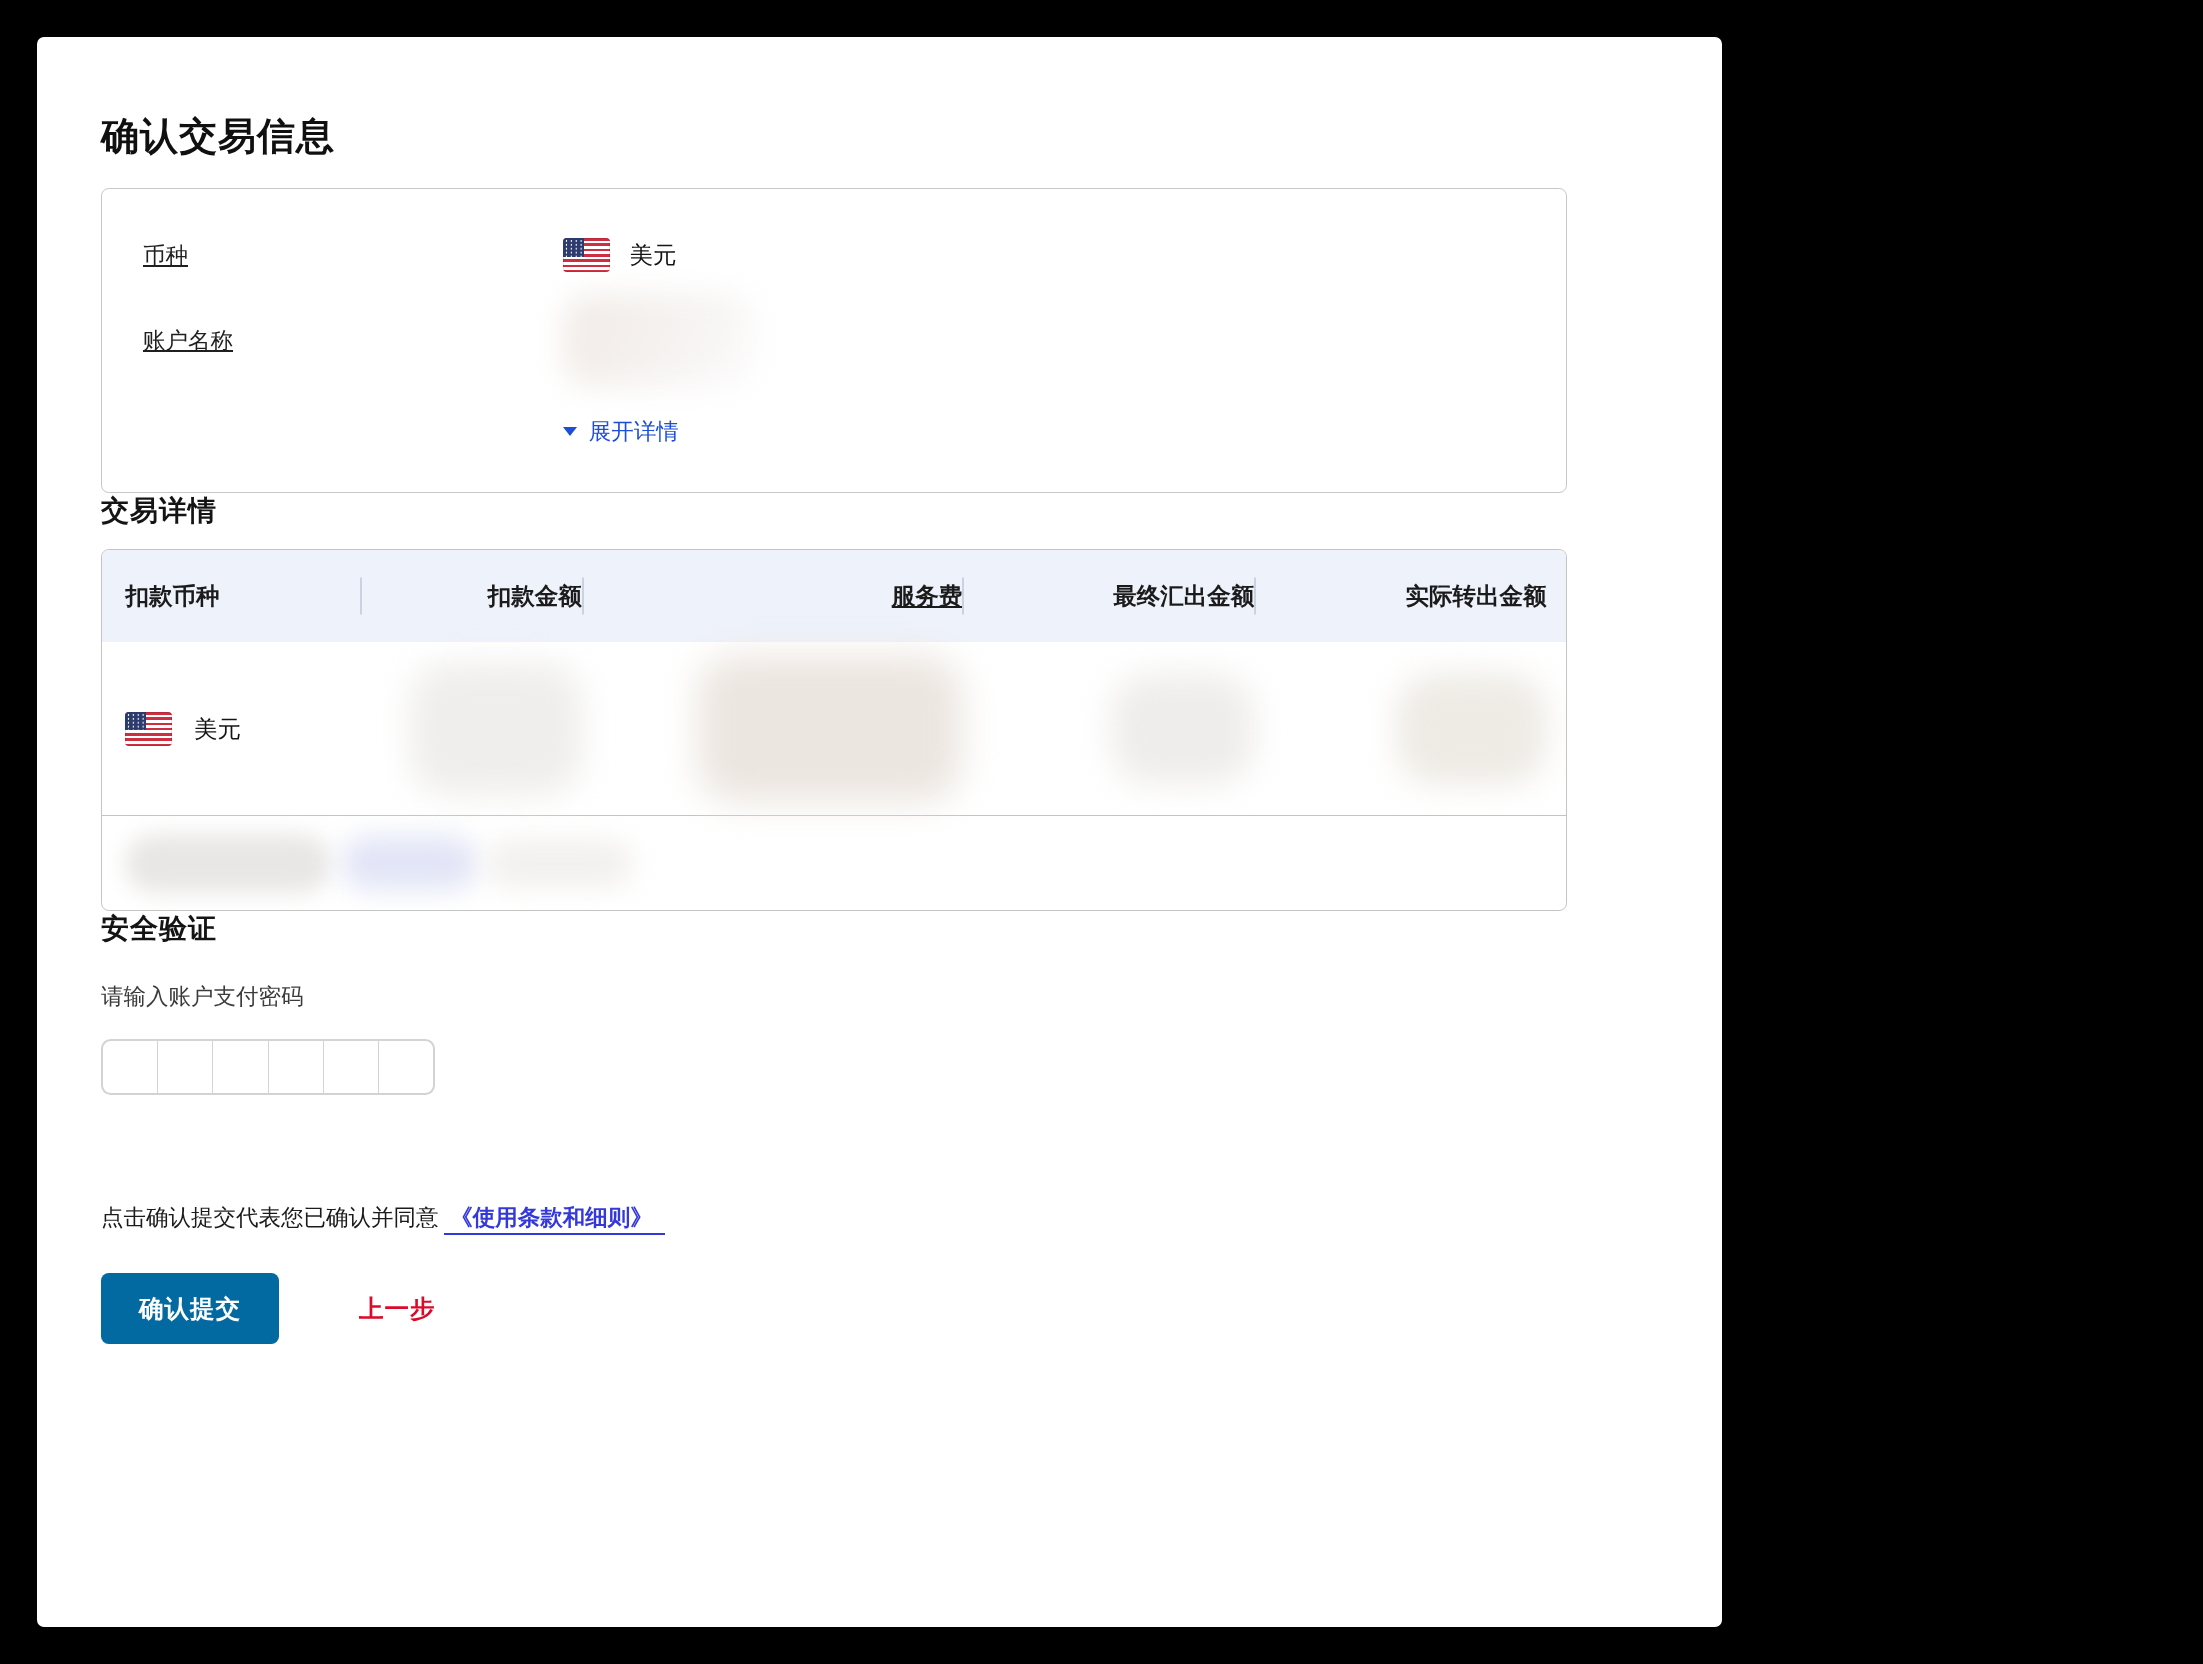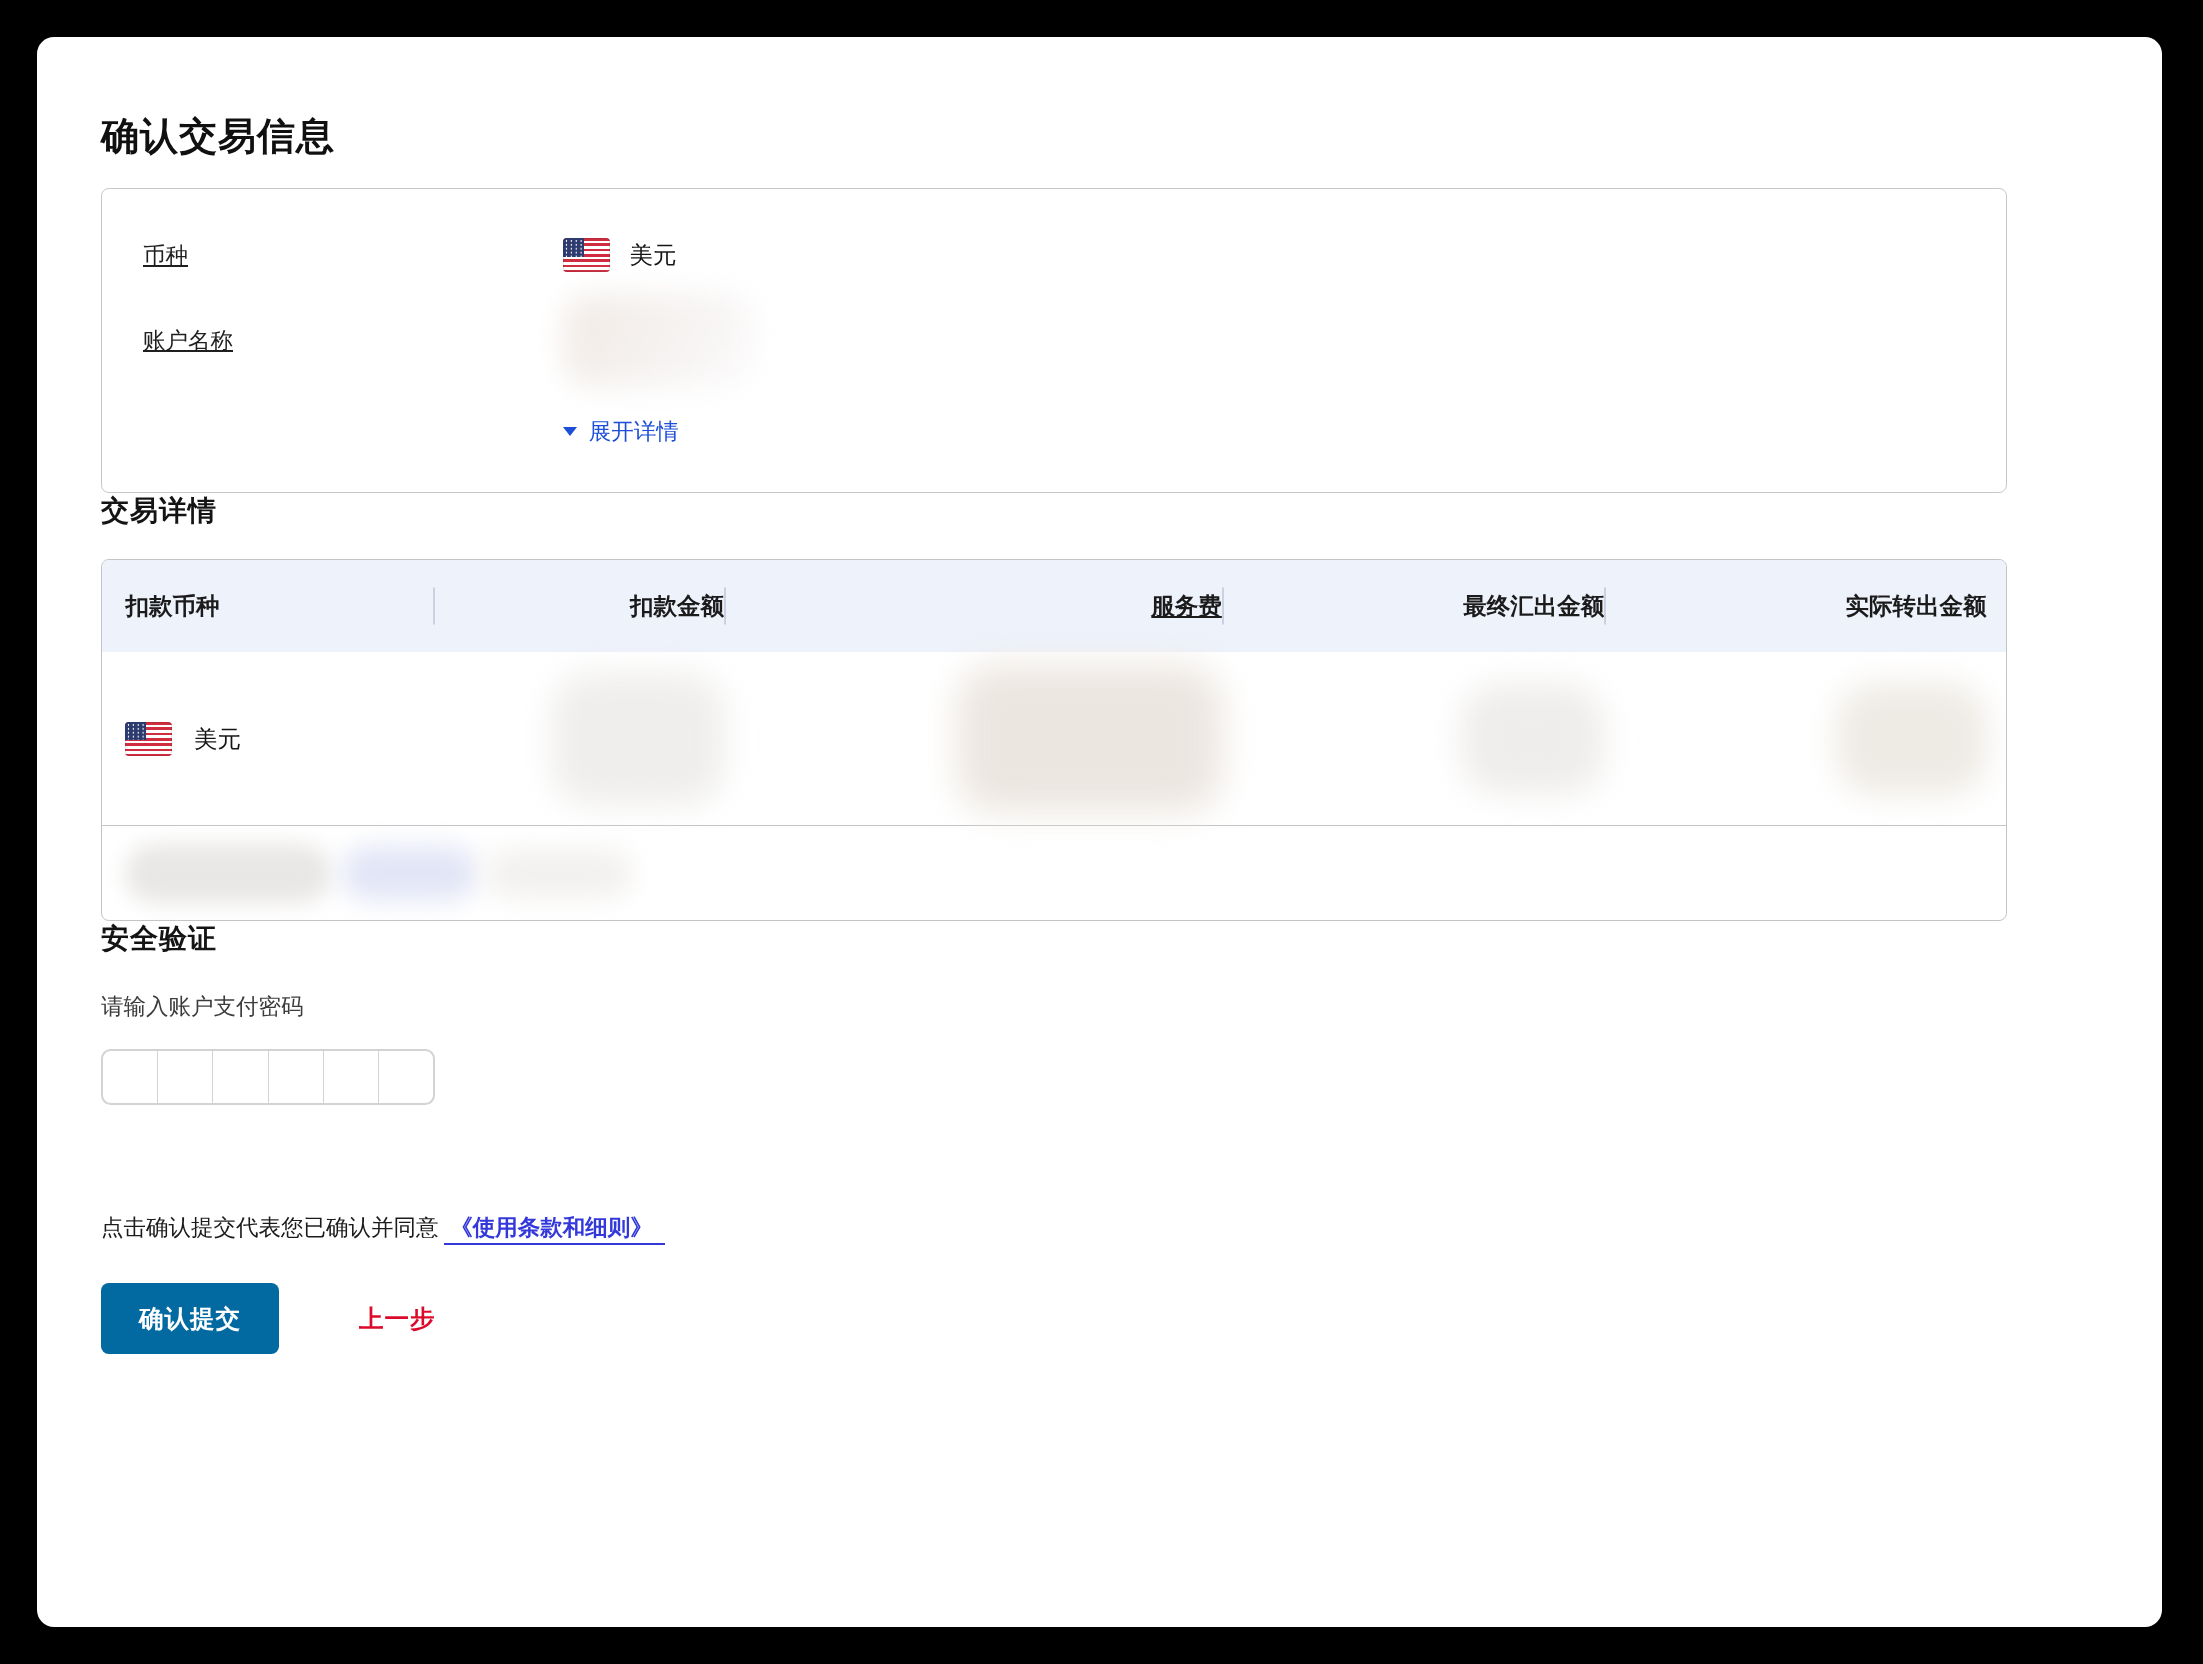--- a/index.html
+++ b/index.html
@@ -6,23 +6,23 @@
   html, body {
     margin: 0; padding: 0;
     width: 2203px; height: 1664px;
     background: #000;
     font-family: "Liberation Sans", "DejaVu Sans", sans-serif;
     color: #141414;
   }
   .panel {
     position: absolute;
     left: 37px; top: 37px;
-    width: 2125px; height: 1590px;
-    background: #fff;
-    border-radius: 17px;
+    width: 1685px; height: 1590px;
+    background: #fff;
+    border-radius: 7px;
     padding: 39px 155px 39px 64px;
     overflow: hidden;
   }
   h1.page-title {
     margin: 37px 0 0 0;
     font-size: 38px; line-height: 46px;
     font-weight: 700; color: #101010;
     letter-spacing: 1px;
   }
   h2.section-heading {
@@ -86,21 +86,21 @@
   .caret-down {
     width: 0; height: 0; margin-right: 11.8px;
     border-left: 7.8px solid transparent;
     border-right: 7.8px solid transparent;
     border-top: 9.8px solid currentColor;
     display: inline-block;
   }
 
   
   .table {
-    margin-top: 31px;
+    margin-top: 21px;
     border: 1px solid #c4c4c4;
     border-radius: 7.8px;
     overflow: hidden;
     background: #fff;
   }
   .thead {
     display: flex; align-items: center;
     height: 92px;
     background: #eef2fb;
     padding: 0 19.6px;

